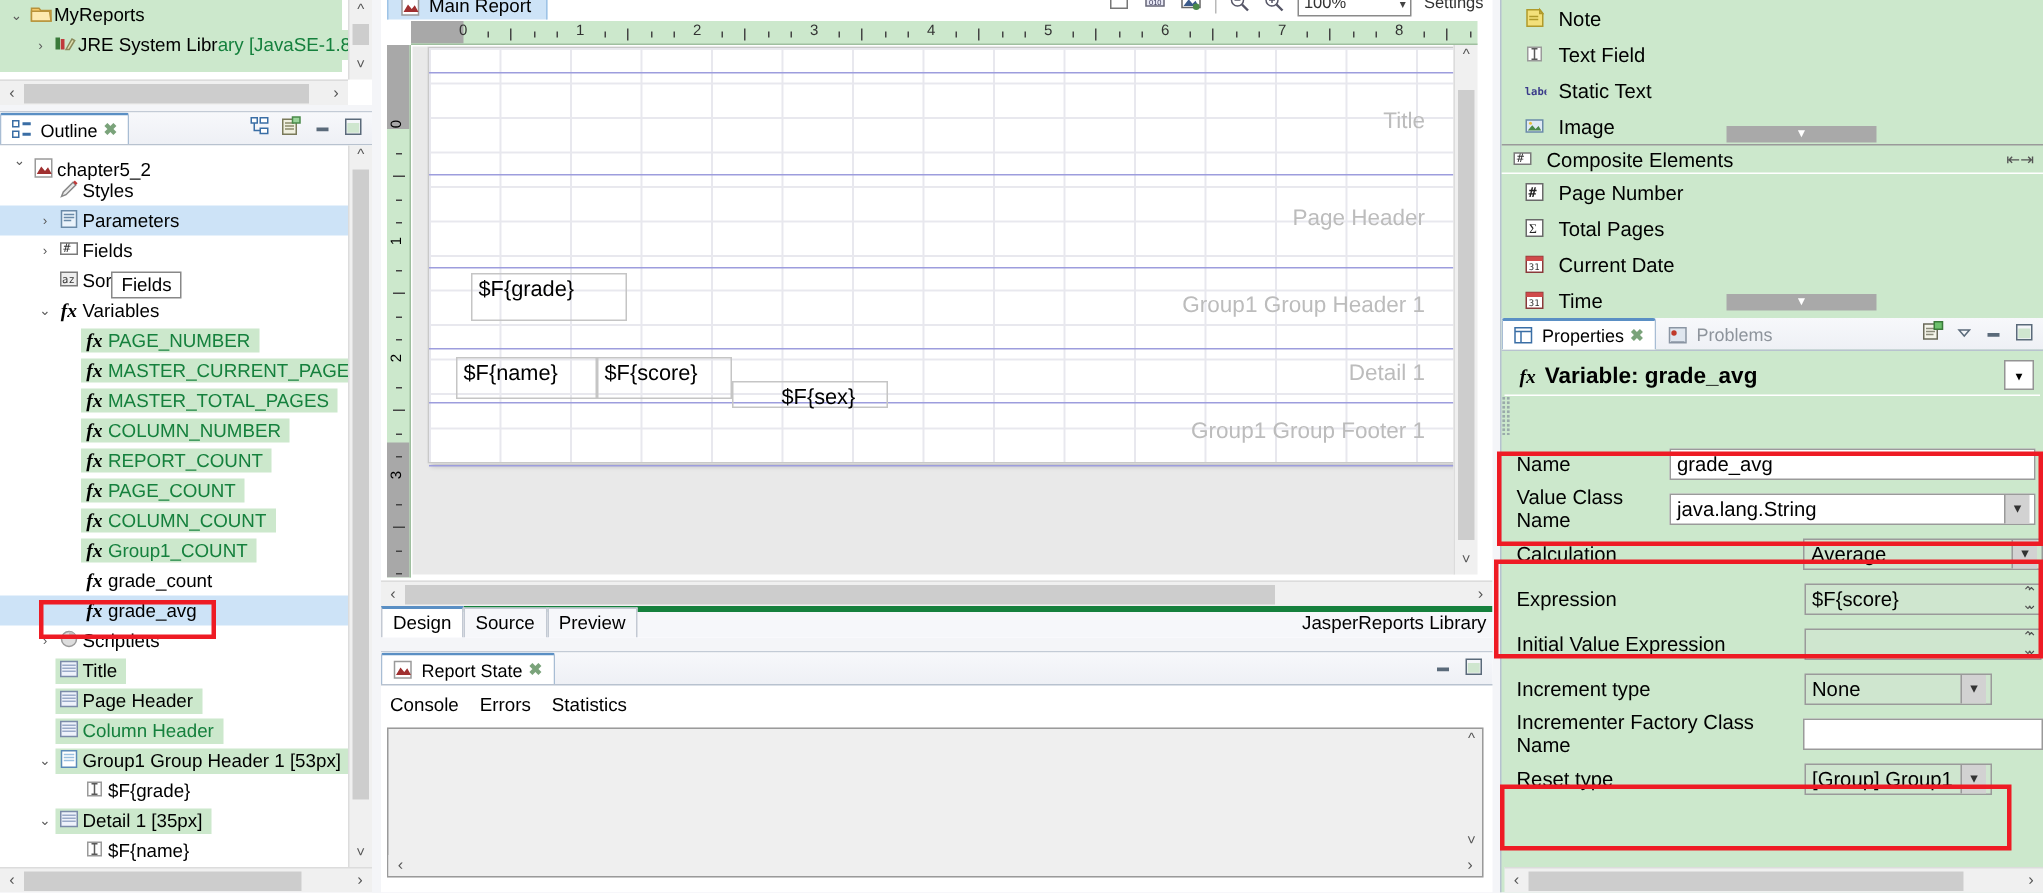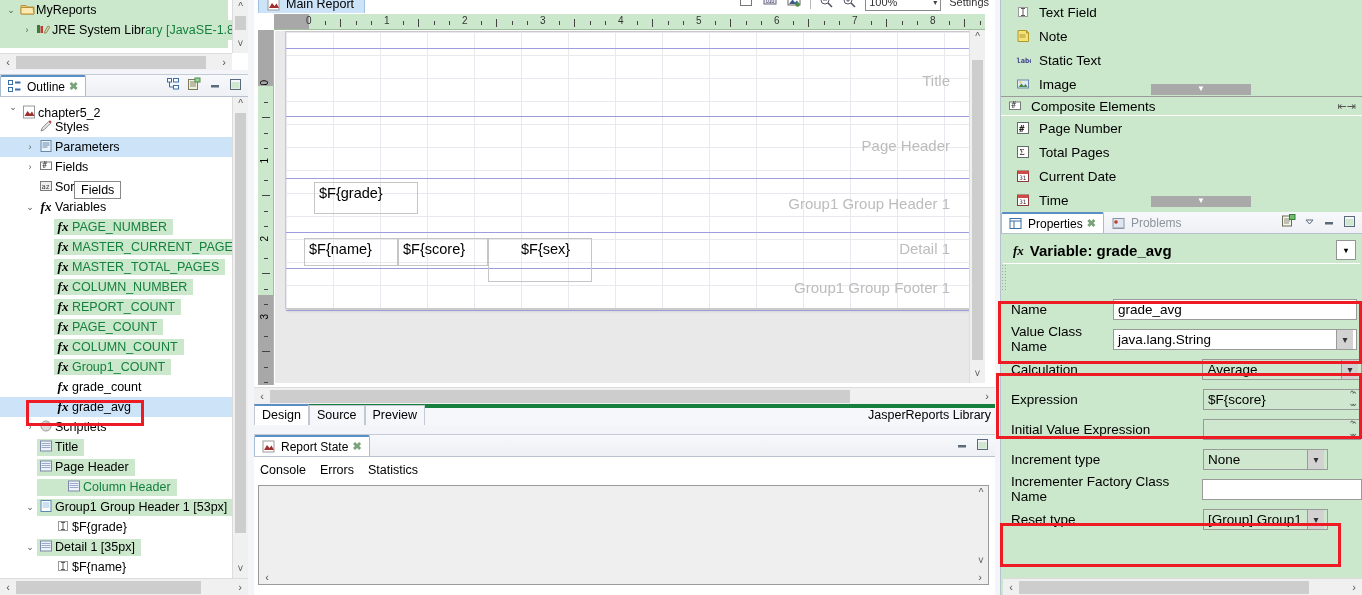--- a/index.html
+++ b/index.html
@@ -418,21 +418,21 @@
             <span style="display:inline-flex;align-items:center;background:#cce8cc;padding-right:6px;">
               <span class="tico"><svg width="15" height="14" viewBox="0 0 15 14">
                   <rect x="1.5" y="2" width="11" height="10" fill="#eef2fb" stroke="#7a8aa8"></rect>
                   <path d="M2.5 4.5h9M2.5 6.5h9M2.5 8.5h9" stroke="#9aaac8"></path>
                 </svg></span>
               <span class="">Page Header</span>
             </span>
           </div>
           <div class="treerow" style="padding-left: 23px;">
             <span class="twisty"></span>
-            <span style="display:inline-flex;align-items:center;background:#cce8cc;padding-right:6px;padding-left:28px;">
+            <span style="display:inline-flex;align-items:center;background:#cce8cc;padding-right:6px;">
               <span class="tico"><svg width="15" height="14" viewBox="0 0 15 14">
                   <rect x="1.5" y="2" width="11" height="10" fill="#eef2fb" stroke="#7a8aa8"></rect>
                   <path d="M2.5 4.5h9M2.5 6.5h9M2.5 8.5h9" stroke="#9aaac8"></path>
                 </svg></span>
               <span class="dim">Column Header</span>
             </span>
           </div>
           <div class="treerow" style="padding-left: 23px;">
             <span class="twisty">⌄</span>
             <span style="display:inline-flex;align-items:center;background:#cce8cc;padding-right:6px;">
@@ -635,21 +635,21 @@
             <div class="bandlabel" style="top: 40px;">Title</div>
             <div class="bandlabel" style="top: 105px;">Page Header</div>
             <div class="bandlabel" style="top: 163px;">Group1 Group Header 1</div>
             <div class="bandlabel" style="top: 208px;">Detail 1</div>
             <div class="bandlabel" style="top: 247px;">Group1 Group Footer 1</div>
           </div>
         <div id="pageElements">
             <div class="elembox" style="left: 28px; top: 150px; width: 104px; height: 32px;">$F{grade}</div>
             <div class="elembox" style="left: 18px; top: 206px; width: 94px; height: 28px;">$F{name}</div>
             <div class="elembox" style="left: 112px; top: 206px; width: 90px; height: 28px;">$F{score}</div>
-            <div class="elembox" style="left: 202px; top: 206px; width: 104px; height: 44px; padding-left: 32px;">$F{sex}</div>
+            <div class="elembox" style="left: 202px; top: 222px; width: 104px; height: 18px; padding-left: 32px;">$F{sex}</div>
           </div>
       </div>
     </div>
 
     <div class="vsb" style="top:30px;bottom:42px;right:10px;width:16px;">
       <div class="arrow">^</div>
       <div class="thumb" style="top:30px;height:300px;"></div>
       <div class="arrow" style="position:absolute;bottom:0;left:0;right:0;">˅</div>
     </div>
     <div class="hsb" style="bottom:21px;left:0;right:0;">
@@ -710,38 +710,38 @@
       <div class="hsb" style="bottom:0;left:0;right:0;height:14px;background:#efefef;border-top:none;">
         <div class="arrow">‹</div>
         <div class="track"></div>
         <div class="arrow">›</div>
       </div>
     </div>
   </div>
 
   <div class="panel" id="palette">
     <div id="paletteBody">
-        <div class="palrow">
-          <span class="palicon">
-            <svg width="15" height="14" viewBox="0 0 15 14">
-              <rect x="2.5" y="2.5" width="9" height="9" fill="#fff" stroke="#9a9a9a"></rect>
-              <path d="M5 3.5h4M7 3.5v7M5 10.5h4" stroke="#5a5a5a"></path>
-            </svg>
-          </span>
-          <span>Text Field</span>
-        </div>
         <div class="palrow">
           <span class="palicon">
             <svg width="15" height="14" viewBox="0 0 15 14">
               <path d="M2 1.5h8.5L12.5 4v8.5H2z" fill="#f3e07a" stroke="#b09a2a"></path>
               <path d="M10.5 1.5V4h2z" fill="#e8d060" stroke="#b09a2a"></path>
               <path d="M3.5 6h6M3.5 8h6" stroke="#b09a2a"></path>
             </svg>
           </span>
           <span>Note</span>
+        </div>
+        <div class="palrow">
+          <span class="palicon">
+            <svg width="15" height="14" viewBox="0 0 15 14">
+              <rect x="2.5" y="2.5" width="9" height="9" fill="#fff" stroke="#9a9a9a"></rect>
+              <path d="M5 3.5h4M7 3.5v7M5 10.5h4" stroke="#5a5a5a"></path>
+            </svg>
+          </span>
+          <span>Text Field</span>
         </div>
         <div class="palrow">
           <span class="palicon">
             <svg width="15" height="14" viewBox="0 0 15 14">
               <text x="0.5" y="10" font-size="7" fill="#3a3a8a" font-family="monospace" font-weight="bold">label</text>
             </svg>
           </span>
           <span>Static Text</span>
         </div>
         <div class="palrow">

